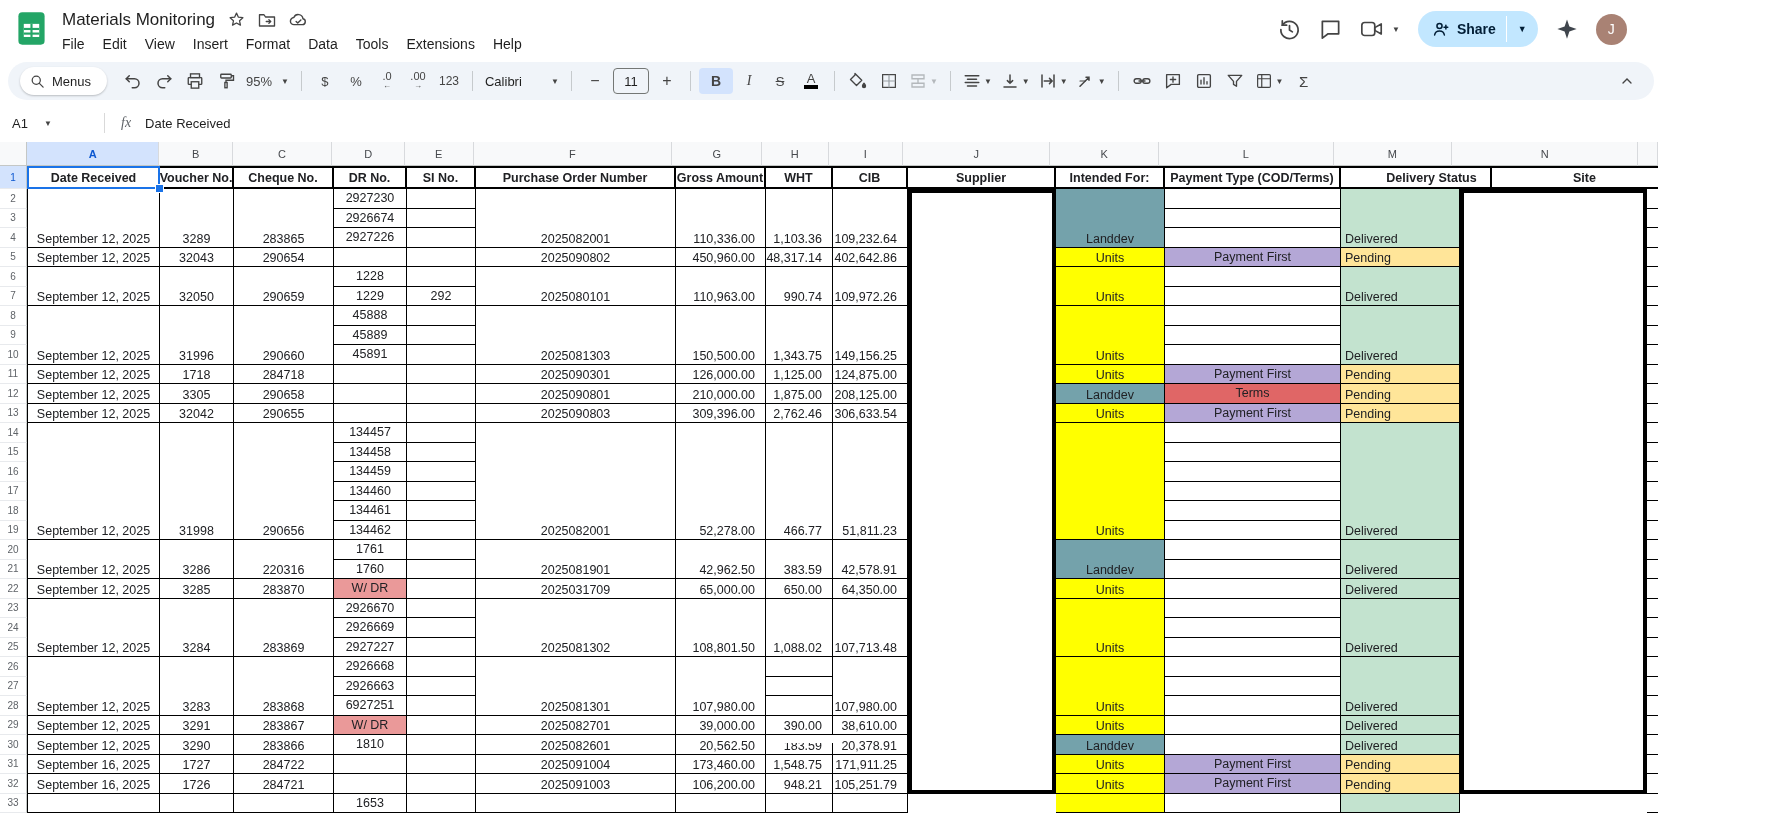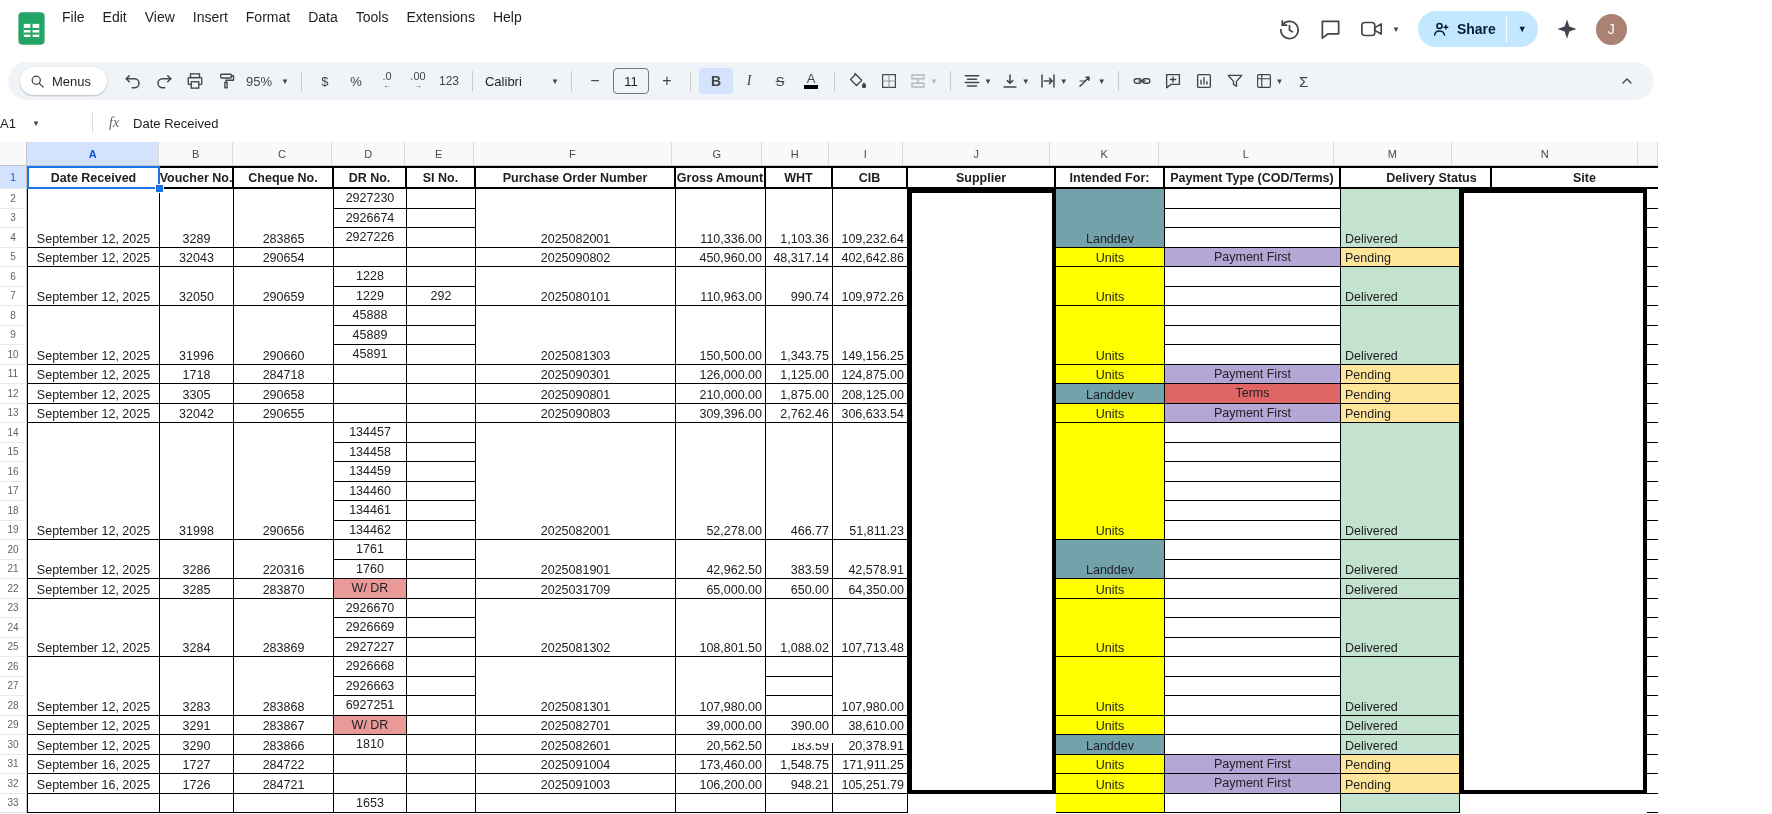--- a/index.html
+++ b/index.html
@@ -36,21 +36,21 @@
   .acolor{display:flex;flex-direction:column;align-items:center;line-height:11px}
   .acolor .bar{width:14px;height:4px;background:#000;margin-top:1px}
   .size-box{width:34px;height:24px;border:1px solid #747775;border-radius:4px;display:flex;align-items:center;
             justify-content:center;font-size:13px;color:#1f1f1f;margin:0 2px}
   .stack{display:flex;flex-direction:column;align-items:center;line-height:9px;font-size:11px}
   .stack .mini{font-size:8px}
   .grey{color:#b4b8bc}
   .collapse{margin-left:auto}
   
   .fbar{position:absolute;left:0;top:105px;width:1658px;height:36px;display:flex;align-items:center;background:#fff}
-  .name-box{display:flex;align-items:center;width:88px;font-size:13px;color:#1f1f1f;gap:14px}
+  .name-box{display:flex;align-items:center;width:88px;padding-left:12px;font-size:13px;color:#1f1f1f;gap:14px}
   .fdiv{width:1px;height:20px;background:#d9d9d9;margin-left:4px}
   .fx{font-style:italic;font-family:"Liberation Serif",serif;color:#5f6368;font-size:14px;margin:0 14px 0 16px}
   .fvalue{font-size:13px;color:#1f1f1f}
   
   .grid{position:absolute;left:0;top:142px;width:1658px;height:672px;background:#fff}
   .corner{position:absolute;left:0;top:0;width:27px;height:24px;background:#f8f9fa;box-sizing:border-box;
           border-right:1px solid #c4c7c5;border-bottom:1px solid #c4c7c5}
   .colheads{position:absolute;left:27px;top:0;width:1631px;height:24px;display:flex;overflow:hidden}
   .colhead{height:24px;box-sizing:border-box;background:#f8f9fa;border-right:1px solid #d8dadd;
            border-bottom:1px solid #c4c7c5;display:flex;align-items:center;justify-content:center;
@@ -65,21 +65,21 @@
   .sheet{position:absolute;left:27px;top:24px;width:1631px;height:648px;overflow:hidden;background:#fff}
   .hrow{display:flex;height:23px;box-sizing:border-box;border-top:2px solid #000;border-bottom:2px solid #000}
   .hcell{box-sizing:border-box;height:100%;border-right:2px solid #000;font-weight:700;font-size:12.5px;
          display:flex;align-items:center;justify-content:center;white-space:nowrap;overflow:hidden;flex:none}
   .hcell.first{border-left:2px solid #000}
   .grow{display:flex;flex:none}
   .cell{box-sizing:border-box;border-right:1px solid #000;border-bottom:1px solid #000;flex:none;
         display:flex;align-items:flex-end;justify-content:center;font-size:12.5px;padding-bottom:1px;
         white-space:nowrap;overflow:hidden}
   .cell.first{border-left:1px solid #000}
-  .cell.num{justify-content:flex-end;padding-right:3px}
+  .cell.num{justify-content:flex-end;padding-right:10px}
   .cell.jncell{border:none}
   .kcell{justify-content:center}
   .mcell{justify-content:flex-start;padding-left:4px}
   .subcol{display:flex;flex-direction:column;box-sizing:border-box;border-right:1px solid #000;flex:none}
   .sub{height:19.5px;box-sizing:border-box;border-bottom:1px solid #000;display:flex;align-items:center;
        justify-content:center;font-size:12.5px;white-space:nowrap;overflow:hidden;flex:none}
   .jbox,.nbox{position:absolute;border:4px solid #000;box-sizing:border-box;background:#fff}
   .sel-box{position:absolute;left:0;top:0;width:133px;height:23px;border:2px solid #1a73e8;box-sizing:border-box;pointer-events:none}
   .sel-handle{position:absolute;left:128px;top:18px;width:7px;height:7px;background:#1a73e8;border:1px solid #fff;box-sizing:content-box}
   svg{display:block}
@@ -93,20 +93,40 @@
     <div class="logo">
       <svg width="37" height="37" viewBox="0 0 24 24">
         <rect x="3.5" y="1.5" width="17" height="21" rx="2.5" fill="#23a566"></rect>
         <rect x="7" y="9" width="10" height="8.5" fill="#fff"></rect>
         <rect x="7" y="11.6" width="10" height="1.4" fill="#23a566"></rect>
         <rect x="7" y="14.6" width="10" height="1.4" fill="#23a566"></rect>
         <rect x="11.3" y="9" width="1.4" height="8.5" fill="#23a566"></rect>
       </svg>
     </div>
     <div class="title-wrap">
+      <div class="title-row">
+        <span class="doc-title">Materials Monitoring</span>
+        <span class="t-ico">
+          <svg width="17" height="17" viewBox="0 0 24 24" fill="none" stroke="#444" stroke-width="1.8" stroke-linejoin="round">
+              <path d="M12 3l2.7 5.8 6.3.7-4.7 4.3 1.3 6.2L12 16.9 6.4 20l1.3-6.2L3 9.5l6.3-.7z"></path>
+            </svg>
+        </span>
+        <span class="t-ico">
+          <svg width="18" height="16" viewBox="0 0 24 20" fill="none" stroke="#444" stroke-width="1.8" stroke-linejoin="round">
+              <path d="M2 3h6l2 3h12v12H2z"></path>
+              <path d="M11 12h6M14.5 9.5L17 12l-2.5 2.5" stroke-linecap="round"></path>
+            </svg>
+        </span>
+        <span class="t-ico">
+          <svg width="19" height="15" viewBox="0 0 24 18" fill="none" stroke="#444" stroke-width="1.8" stroke-linecap="round" stroke-linejoin="round">
+              <path d="M6.5 15.5a4.5 4.5 0 0 1-.4-9A6 6 0 0 1 17.6 8a3.8 3.8 0 0 1-.6 7.5z"></path>
+              <path d="M9 11.5l2 2 4-4"></path>
+            </svg>
+        </span>
+      </div>
       <nav class="menubar" id="menubar">
           <span class="menu-item">File</span>
           <span class="menu-item">Edit</span>
           <span class="menu-item">View</span>
           <span class="menu-item">Insert</span>
           <span class="menu-item">Format</span>
           <span class="menu-item">Data</span>
           <span class="menu-item">Tools</span>
           <span class="menu-item">Extensions</span>
           <span class="menu-item">Help</span>

